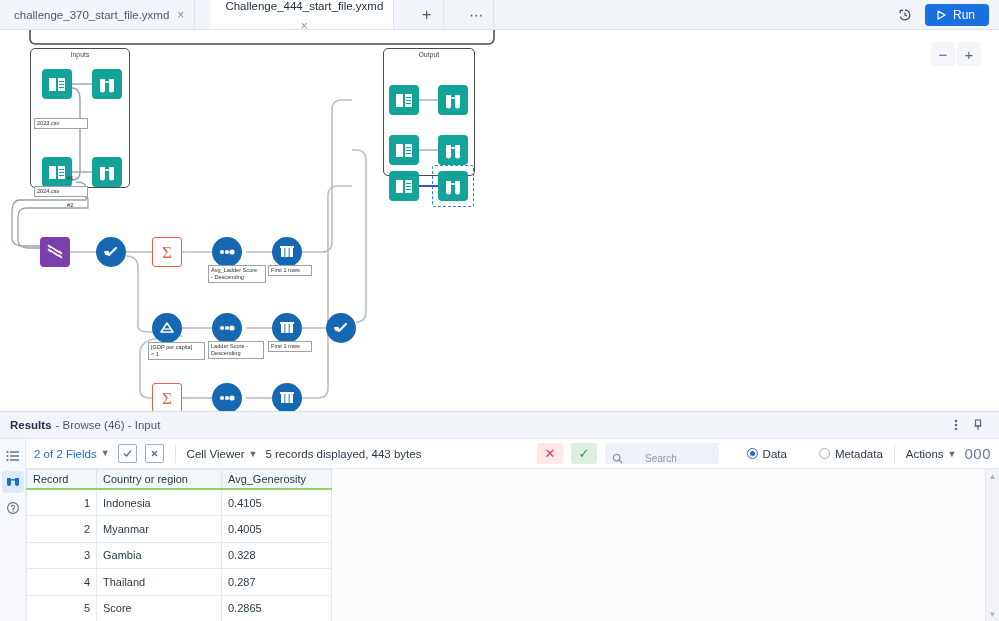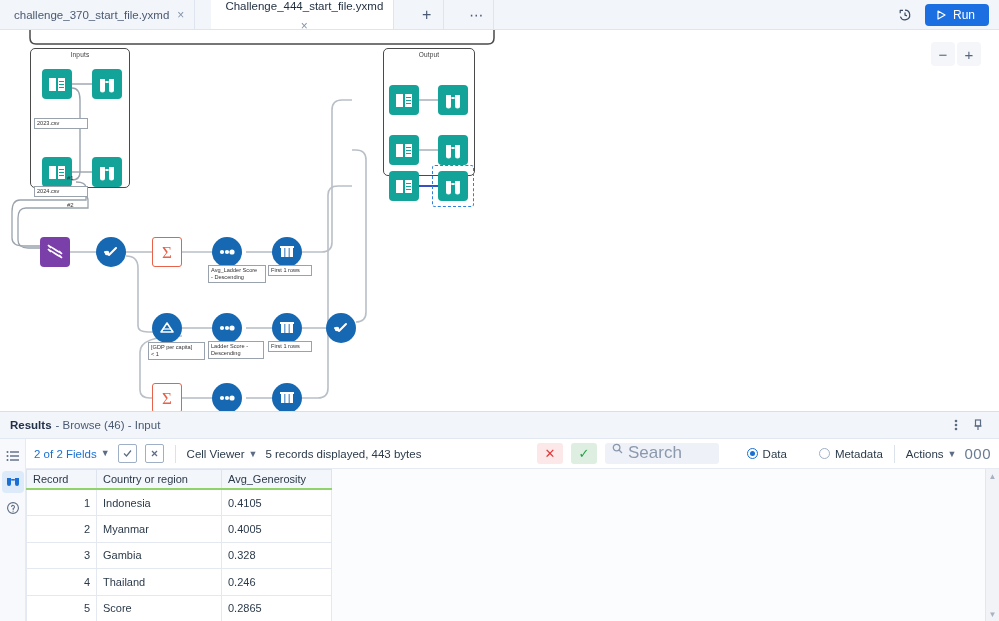--- a/index.html
+++ b/index.html
@@ -121,21 +121,21 @@
   .tb-div { width:1px; height:18px; background:#dbe2ec; margin:0 3px; }
   .tb-txt { color:#2b3a4a; }
   .tb-sel { color:#2b3a4a; display:flex; align-items:center; gap:4px; }
   .chev { font-size:9px; color:#5d6c85; }
   .xbtn { width:26px;height:21px;background:#fce8e8;color:#e03b3b;border-radius:3px;
           display:flex;align-items:center;justify-content:center;font-size:13px;}
   .ckbtn{ width:26px;height:21px;background:#deefe2;color:#23a147;border-radius:3px;
           display:flex;align-items:center;justify-content:center;font-size:13px;}
   .searchbox {
     flex:1; max-width:215px; height:21px; background:#eef2f8; border-radius:3px;
-    display:flex; align-items:flex-start; gap:5px; padding:0 7px; color:#8b99ad; font-size:17px;
+    display:flex; align-items:flex-end; gap:22px; padding:0 7px; color:#8b99ad; font-size:10px;
   }
   .radio-grp { display:flex; align-items:center; gap:12px; }
   .radio { display:flex; align-items:center; gap:5px; color:#2b3a4a;padding-left:20px; }
   .rd { width:11px;height:11px;border-radius:50%;border:1.5px solid #9fb0c6; position:relative; }
   .rd.on { border-color:#1a6fd4; }
   .rd.on:after { content:""; position:absolute; left:2px; top:2px; width:5px;height:5px;
                  border-radius:50%; background:#1a6fd4; }
   .zero-txt { color:#6a7b92; font-size:15px; letter-spacing:.5px; }
 
   
@@ -636,21 +636,21 @@
                 <td>0.4005</td>
               </tr>
               <tr>
                 <td class="rec">3</td>
                 <td>Gambia</td>
                 <td>0.328</td>
               </tr>
               <tr>
                 <td class="rec">4</td>
                 <td>Thailand</td>
-                <td>0.246</td>
+                <td>0.287</td>
               </tr>
               <tr>
                 <td class="rec">5</td>
                 <td>Score</td>
                 <td>0.2865</td>
               </tr>
             </tbody>
           </table>
           <div class="vscroll">
             <span>▲</span>

